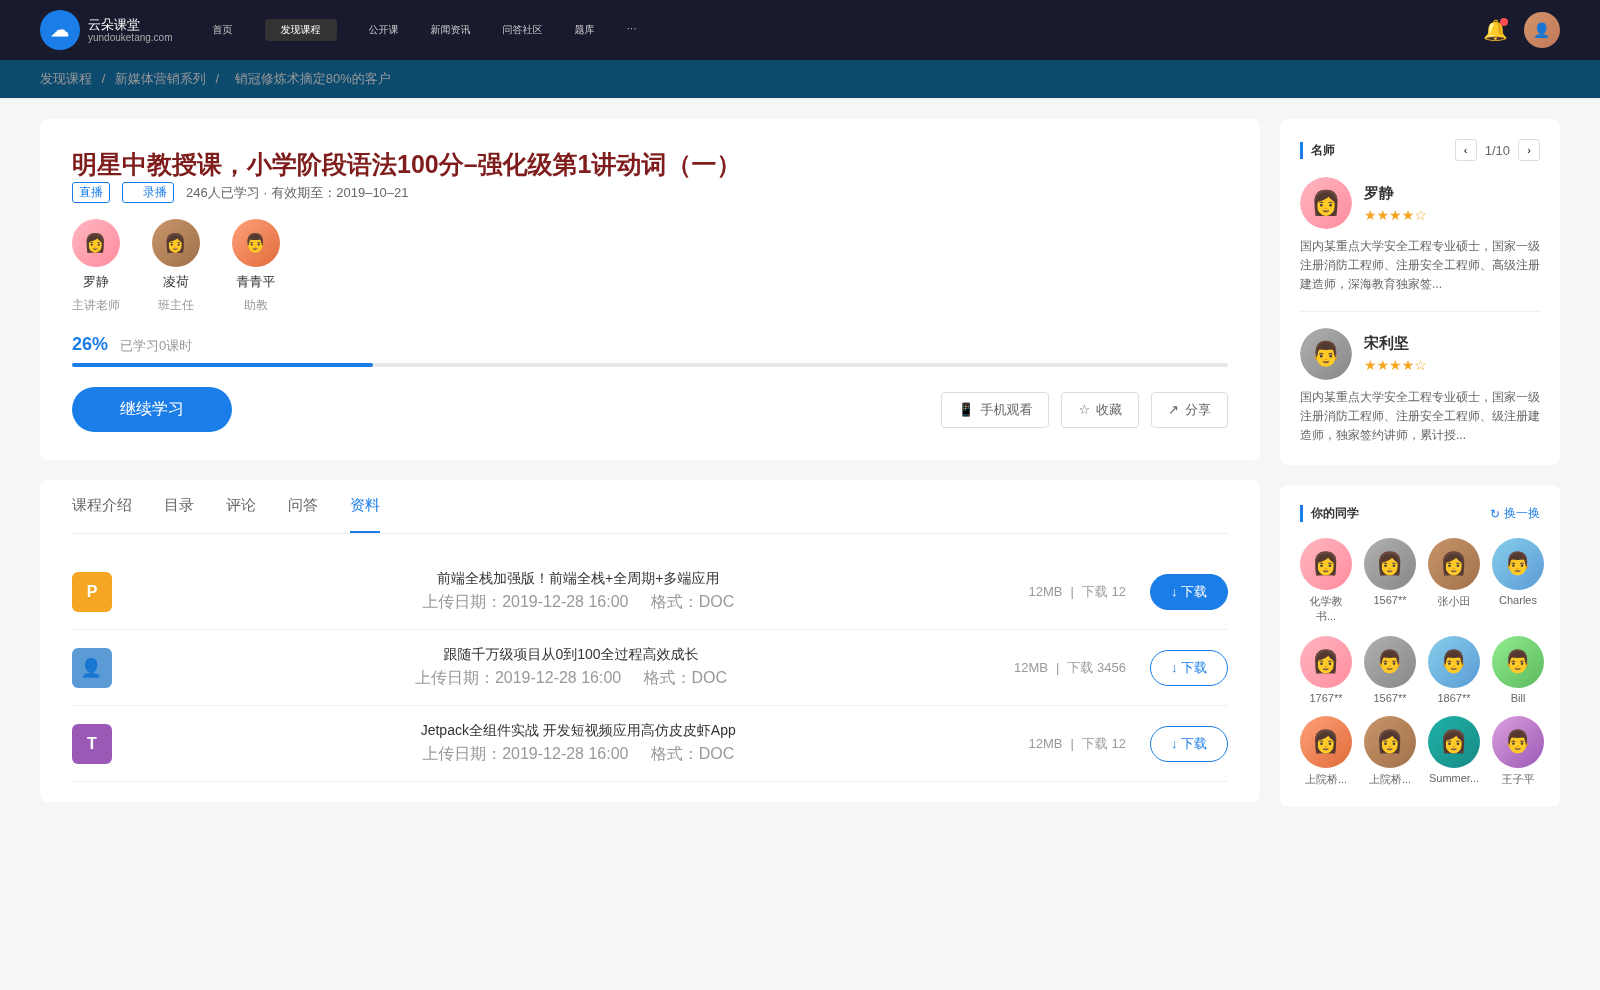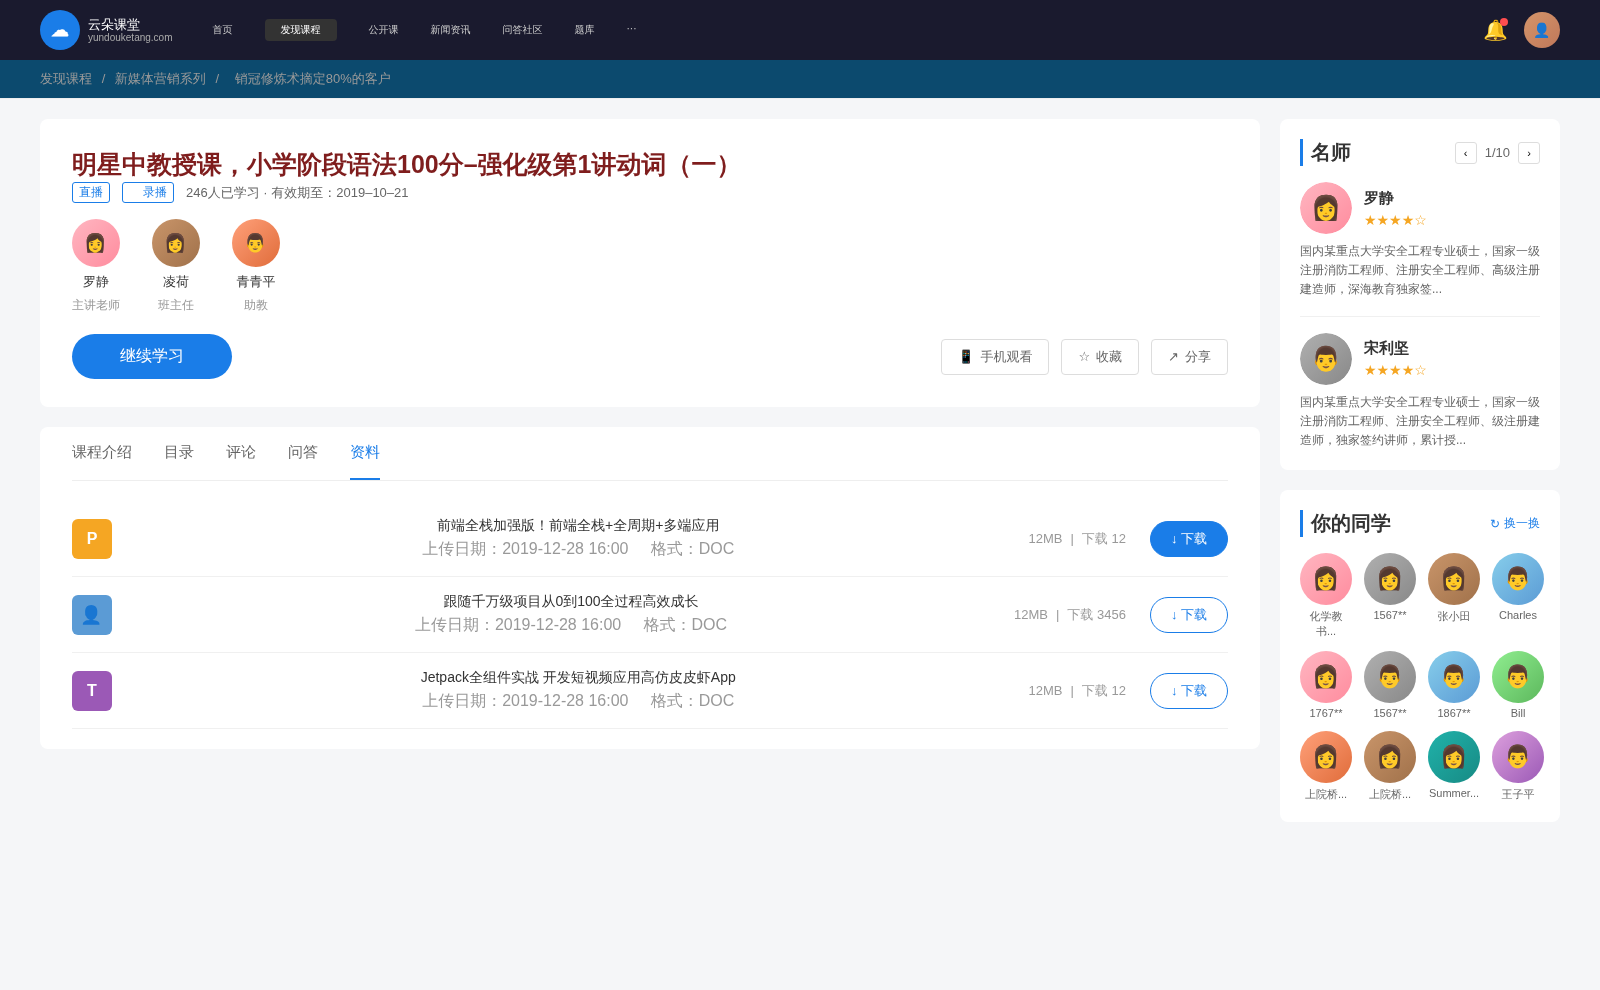--- a/index.html
+++ b/index.html
@@ -67,21 +67,21 @@
     .material-meta { font-size: 16px; color: #999; }
     .material-stats { display: flex; align-items: center; gap: 8px; color: #999; font-size: 13px; margin-right: 24px; white-space: nowrap; }
     .material-stats span { color: #999; }
     .btn-download { border: 1px solid #1a7de8; color: #1a7de8; background: white; padding: 8px 20px; border-radius: 20px; cursor: pointer; font-size: 13px; display: flex; align-items: center; gap: 6px; }
     .btn-download.filled { background: #1a7de8; color: white; }
 
     
     .right-panel { width: 280px; flex-shrink: 0; }
     .right-card { background: white; border-radius: 8px; padding: 20px; margin-bottom: 20px; }
     .right-card-header { display: flex; align-items: center; justify-content: space-between; margin-bottom: 16px; }
-    .right-card-title { font-size: 20px; font-weight: bold; color: #333; border-left: 3px solid #1a7de8; padding-left: 8px; }
+    .right-card-title { font-size: 12px; font-weight: bold; color: #333; border-left: 3px solid #1a7de8; padding-left: 8px; }
     .pagination-small { display: flex; align-items: center; gap: 8px; font-size: 13px; color: #666; }
     .pg-btn { border: 1px solid #ddd; background: white; width: 22px; height: 22px; cursor: pointer; display: flex; align-items: center; justify-content: center; border-radius: 3px; font-size: 11px; }
 
     
     .teacher-card { margin-bottom: 16px; padding-bottom: 16px; border-bottom: 1px solid #f0f0f0; }
     .teacher-card:last-child { border-bottom: none; margin-bottom: 0; padding-bottom: 0; }
     .tc-top { display: flex; align-items: center; gap: 12px; margin-bottom: 8px; }
     .tc-avatar { width: 52px; height: 52px; border-radius: 50%; overflow: hidden; flex-shrink: 0; }
     .tc-name { font-size: 15px; font-weight: bold; color: #333; margin-bottom: 4px; }
     .stars { color: #f5a623; font-size: 14px; }
@@ -174,20 +174,27 @@
         </div>
         <div class="teacher">
           <div class="teacher-avatar">
             <div class="teacher-avatar-inner av-orange">👨</div>
           </div>
           <div class="teacher-name">青青平</div>
           <div class="teacher-role">助教</div>
         </div>
       </div>
 
+      <div class="progress-section">
+        <span class="progress-pct">26%</span>
+        <span class="progress-note">已学习0课时</span>
+        <div class="progress-bar-bg">
+          <div class="progress-bar-fill" style="width: 26%"></div>
+        </div>
+      </div>
 
       <div class="course-actions">
         <button class="btn-continue">继续学习</button>
         <div class="action-btns">
           <button class="action-btn">
             <span>📱</span>
             <span>手机观看</span>
           </button>
           <button class="action-btn">
             <span>☆</span>

